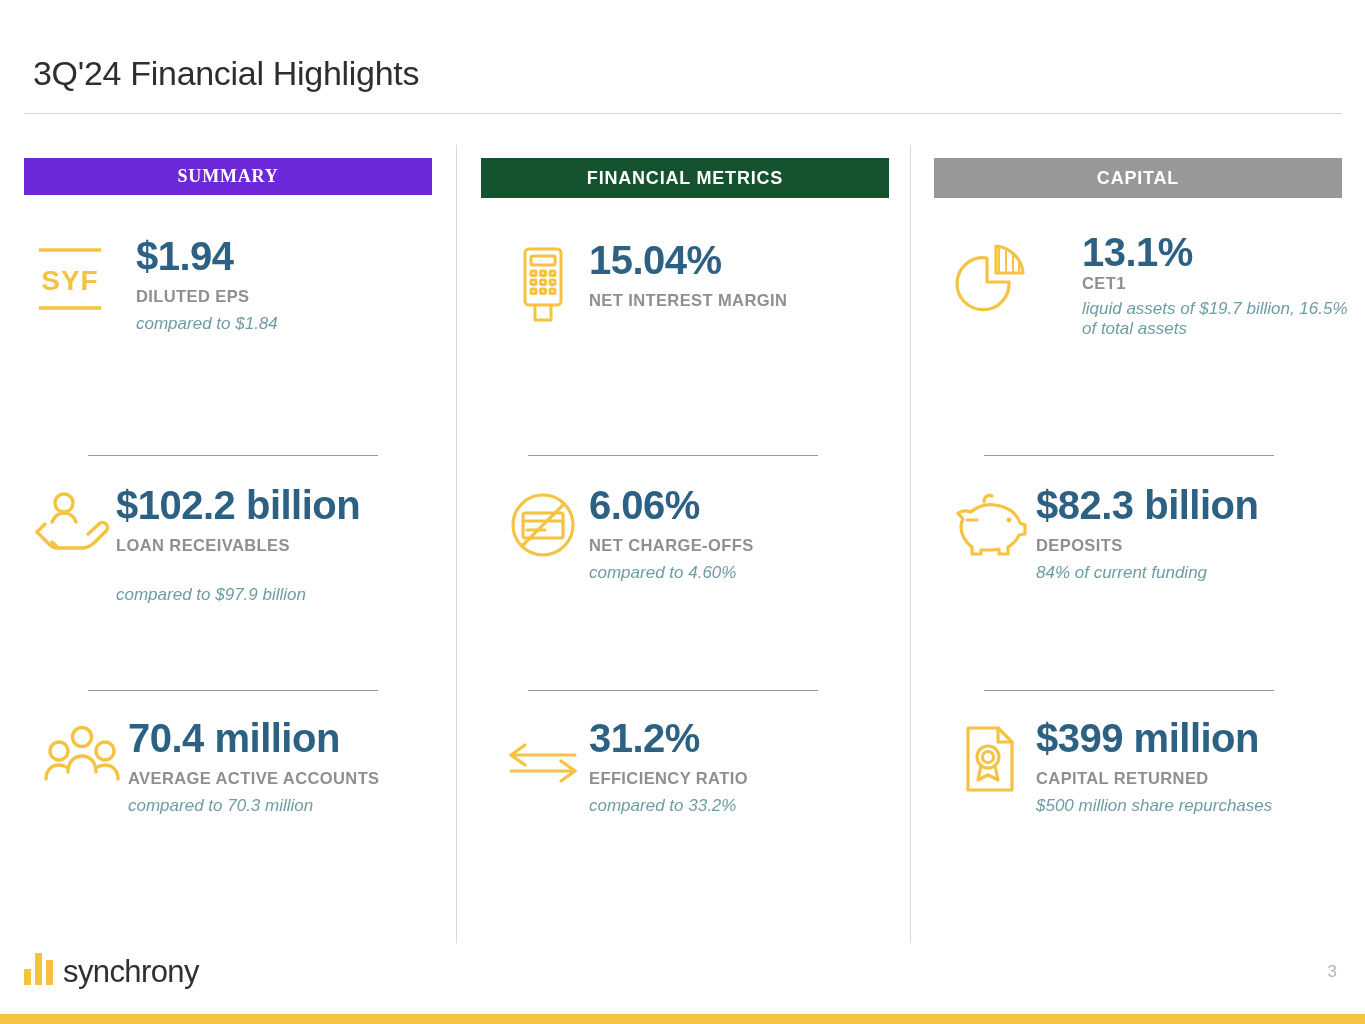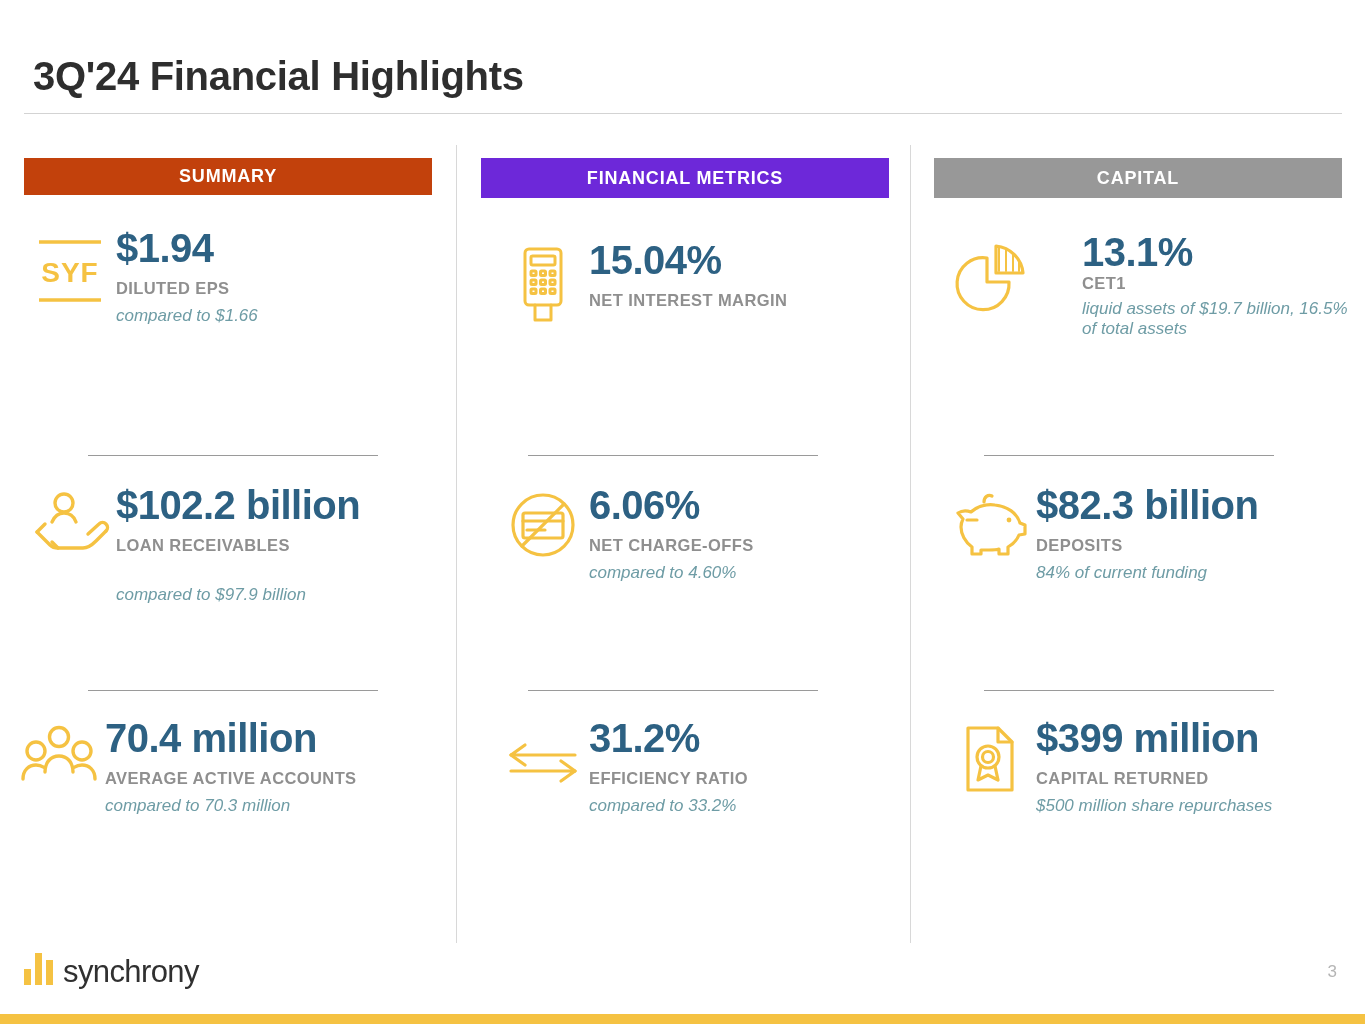--- a/index.html
+++ b/index.html
@@ -13,22 +13,22 @@
     font-family: "Liberation Sans", sans-serif;
     overflow: hidden;
     position: relative;
   }
 
   
   .slide-title {
     position: absolute;
     left: 33px;
     top: 54px;
-    font-size: 40px;
-    font-weight: bold;
+    font-size: 34px;
+    font-weight: normal;
     color: #2e2e2e;
     letter-spacing: -0.3px;
     white-space: nowrap;
   }
   .title-rule {
     position: absolute;
     left: 24px;
     top: 113px;
     width: 1318px;
     height: 1px;
@@ -58,22 +58,22 @@
   .col-header {
     height: 40px;
     display: flex;
     align-items: center;
     justify-content: center;
     color: #ffffff;
     font-size: 18px;
     font-weight: bold;
     letter-spacing: 0.8px;
   }
-  .col-header.summary  { background: #c2410c; height: 37px; }
-  .col-header.metrics  { background: #6d28d9; }
+  .col-header.summary  { background: #6d28d9; height: 37px; font-family: Liberation Serif, serif; }
+  .col-header.metrics  { background: #14532d; }
   .col-header.capital  { background: #989898; }
 
   
   .metric {
     position: absolute;
     display: flex;
     align-items: flex-start;
   }
   .metric-icon {
     width: 92px;
@@ -167,32 +167,32 @@
 <div class="slide-title">3Q'24 Financial Highlights</div>
 <div class="title-rule"></div>
 
 <div class="col-divider d1"></div>
 <div class="col-divider d2"></div>
 
 <div class="column c1">
   <div class="col-header summary">SUMMARY</div>
 </div>
 
-<div class="metric" style="left:24px; top:228px; width:408px;">
+<div class="metric" style="left:24px; top:236px; width:408px;gap:20px;">
   <div class="metric-icon">
     <svg width="70" height="74" viewBox="0 0 70 74" fill="none">
       <line x1="4" y1="8" x2="66" y2="8" stroke="#F5C242" stroke-width="3.5"></line>
       <line x1="4" y1="66" x2="66" y2="66" stroke="#F5C242" stroke-width="3.5"></line>
       <text x="35" y="48" font-family="'Liberation Sans', sans-serif" font-size="28" font-weight="bold" fill="#F5C242" text-anchor="middle" letter-spacing="1">SYF</text>
     </svg>
   </div>
   <div class="metric-body">
     <div class="metric-value">$1.94</div>
     <div class="metric-label">DILUTED EPS</div>
-    <div class="metric-note">compared to $1.66</div>
+    <div class="metric-note">compared to $1.84</div>
   </div>
 </div>
 
 <div class="row-sep" style="left:88px; top:455px;"></div>
 
 <div class="metric" style="left:24px; top:485px; width:408px;">
   <div class="metric-icon">
     <svg width="84" height="66" viewBox="0 0 84 66" fill="none" stroke="#F5C242" stroke-width="3.4" stroke-linecap="round" stroke-linejoin="round">
       <circle cx="36" cy="12" r="9"></circle>
       <path d="M24 31 C27 24 32 22 36 22 C41 22 46 25 48 31"></path>
@@ -204,21 +204,21 @@
   </div>
   <div class="metric-body">
     <div class="metric-value">$102.2 billion</div>
     <div class="metric-label">LOAN RECEIVABLES</div>
     <div class="metric-note" style="margin-top:30px;">compared to $97.9 billion</div>
   </div>
 </div>
 
 <div class="row-sep" style="left:88px; top:690px;"></div>
 
-<div class="metric" style="left:13px; top:718px; width:420px;">
+<div class="metric" style="left:36px; top:718px; width:420px;">
   <div class="metric-icon">
     <svg width="78" height="62" viewBox="0 0 78 62" fill="none" stroke="#F5C242" stroke-width="3.4" stroke-linecap="round" stroke-linejoin="round">
       <circle cx="39" cy="13" r="9.5"></circle>
       <path d="M25 48 C25 38 31 32 39 32 C47 32 53 38 53 48"></path>
       <circle cx="16" cy="27" r="9"></circle>
       <path d="M3 55 C3 46 9 41 16 41 C19 41 21.5 41.8 23.5 43.2"></path>
       <circle cx="62" cy="27" r="9"></circle>
       <path d="M75 55 C75 46 69 41 62 41 C59 41 56.5 41.8 54.5 43.2"></path>
     </svg>
   </div>

